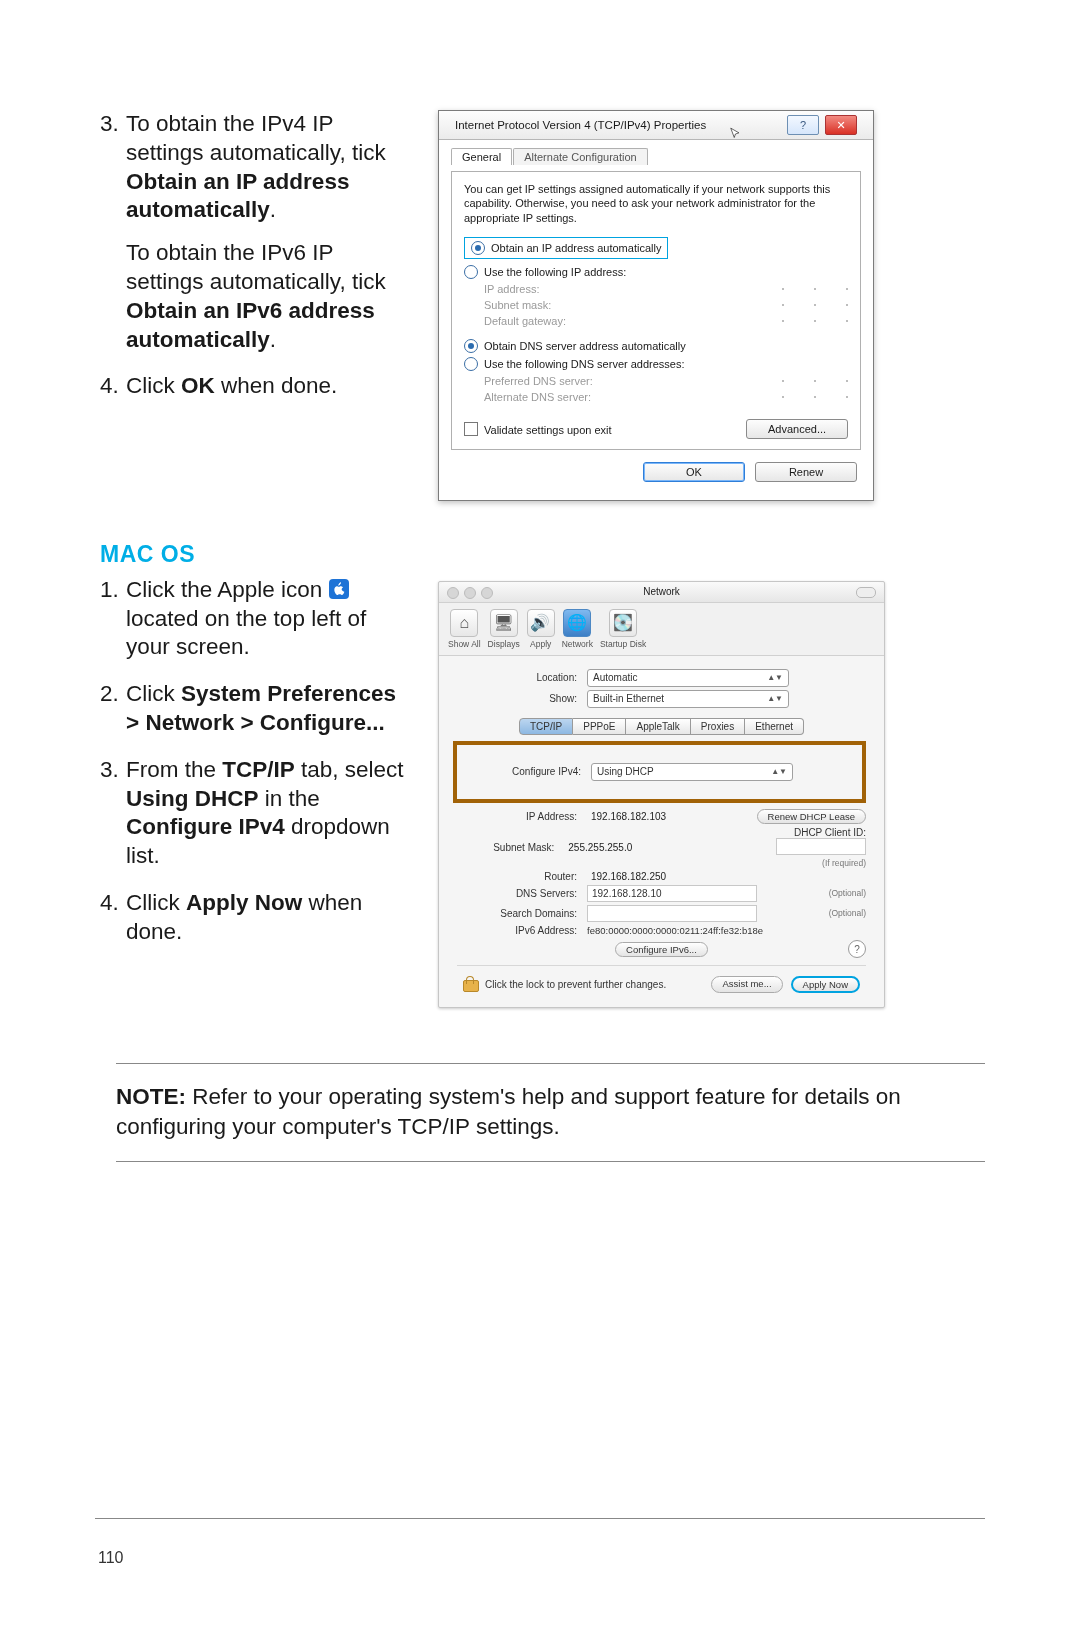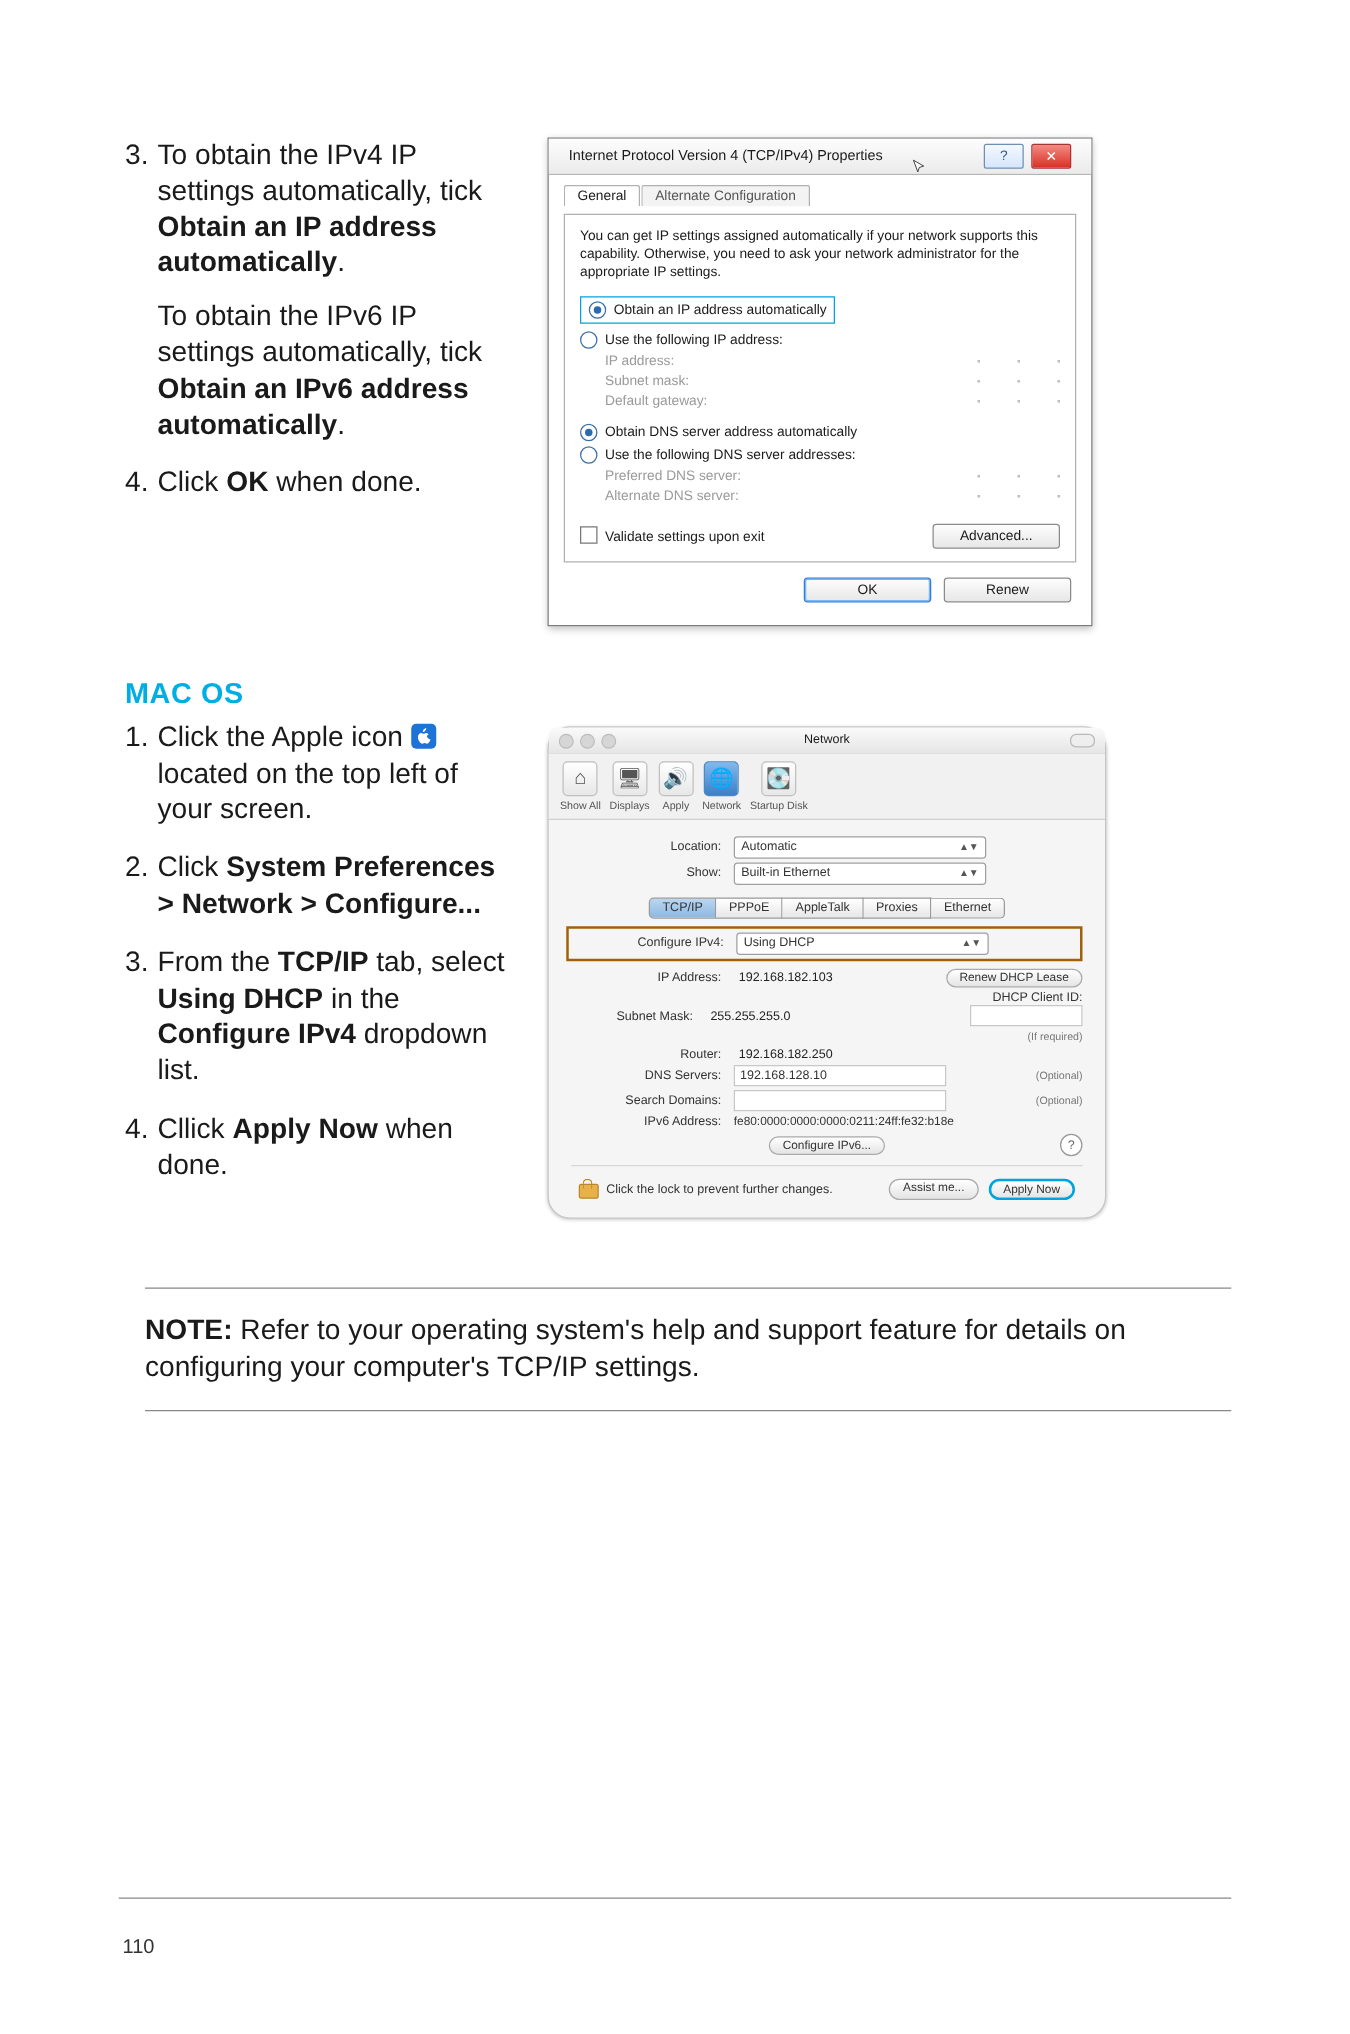--- a/index.html
+++ b/index.html
@@ -82,21 +82,21 @@
   .field-row{display:flex;justify-content:space-between;align-items:center;padding:2px 0}
   .dots{display:flex;gap:30px}
   .dots span{width:2px;height:2px;background:#bdbdbd;display:inline-block}
   .chk{width:12px;height:12px;border:1px solid #777;display:inline-block;margin-right:6px;vertical-align:-2px}
   .win-divider{height:8px}
   .win-foot2{display:flex;justify-content:flex-end;gap:10px;padding:12px 4px 6px}
   .w-btn{min-width:72px;padding:3px 14px;border:1px solid #8a8a8a;border-radius:3px;background:linear-gradient(#fdfdfd,#e7e7e7);font-size:11px;text-align:center}
   .w-btn.primary{border-color:#2f7ed8;box-shadow:0 0 0 1px #7ab6f9 inset}
   
   .mac-window{
-    width:445px;border:1px solid #c6c6c6;border-radius:18px;background:#f5f5f5;
+    width:445px;border:1px solid #c6c6c6;border-radius:2px;background:#f5f5f5;
     font-family:"Lucida Grande","Helvetica Neue",Arial,sans-serif;font-size:10px;
     box-shadow:0 1px 3px rgba(0,0,0,0.2);
     margin-top:5px;
   }
   .mac-titlebar{display:flex;align-items:center;justify-content:center;position:relative;height:20px;border-bottom:1px solid #d0d0d0;background:linear-gradient(#fafafa,#e6e6e6);border-radius:6px 6px 0 0}
   .mac-lights{position:absolute;left:8px;top:5px;display:flex;gap:5px}
   .mac-light{width:10px;height:10px;border-radius:50%;background:#d6d6d6;border:1px solid #bcbcbc}
   .mac-pill{position:absolute;right:8px;top:5px;width:18px;height:9px;border:1px solid #b9b9b9;border-radius:5px;background:#eee}
   .mac-toolbar{display:flex;gap:7px;padding:6px 9px;border-bottom:1px solid #d0d0d0;background:#f1f1f1}
   .mac-tool{display:flex;flex-direction:column;align-items:center;gap:2px;font-size:8.5px;color:#555}
@@ -106,21 +106,21 @@
   .mac-row{display:flex;align-items:center;margin:3px 0}
   .mac-row .lab{width:120px;text-align:right;padding-right:10px}
   .mac-select{flex:0 0 190px;border:1px solid #a0a0a0;border-radius:3px;background:#fff;height:16px;display:flex;align-items:center;justify-content:space-between;padding:0 5px}
   .arrows{font-size:8px;color:#555;line-height:6px;display:flex;flex-direction:column}
   .mac-tabbar{display:flex;justify-content:center;margin:10px 0 6px}
   .mac-segtab{border:1px solid #9a9a9a;padding:2px 10px;background:linear-gradient(#fff,#e7e7e7);font-size:10px}
   .mac-segtab:first-child{border-radius:4px 0 0 4px}
   .mac-segtab:last-child{border-radius:0 4px 4px 0}
   .mac-segtab+.mac-segtab{border-left:none}
   .mac-segtab.active{background:linear-gradient(#bcd6f0,#8db8e2)}
-  .mac-hl{border:2px solid #a16207;padding:3px 4px;margin:2px 0 6px -4px}
+  .mac-hl{border:4px solid #a16207;padding:18px 4px;margin:2px 0 6px -4px}
   .mac-input{flex:0 0 160px;border:1px solid #c8c8c8;background:#fff;height:15px;padding:0 4px;display:flex;align-items:center}
   .mac-val{flex:0 0 160px;padding:0 4px;color:#222}
   .mac-mini{font-size:8.5px;color:#777}
   .mac-smallbtn{border:1px solid #aaa;border-radius:10px;background:linear-gradient(#fff,#e4e4e4);padding:1px 10px;font-size:9.5px}
   .mac-lockrow{display:flex;align-items:center;justify-content:space-between;padding:10px 6px 2px;border-top:1px solid #d7d7d7;margin-top:8px}
   .mac-lockrow .left{display:flex;align-items:center;gap:8px}
   .lock-icon{width:14px;height:16px;display:inline-block;position:relative}
   .lock-icon::before{content:"";position:absolute;bottom:0;width:14px;height:10px;background:#e7b24a;border:1px solid #b8882a;border-radius:2px}
   .lock-icon::after{content:"";position:absolute;top:0;left:3px;width:6px;height:7px;border:1.5px solid #b8882a;border-bottom:none;border-radius:4px 4px 0 0}
   .mac-applybtn{border:2px solid #00a3e0;border-radius:10px;padding:1px 10px;font-size:9.5px;background:linear-gradient(#fff,#e4e4e4)}

